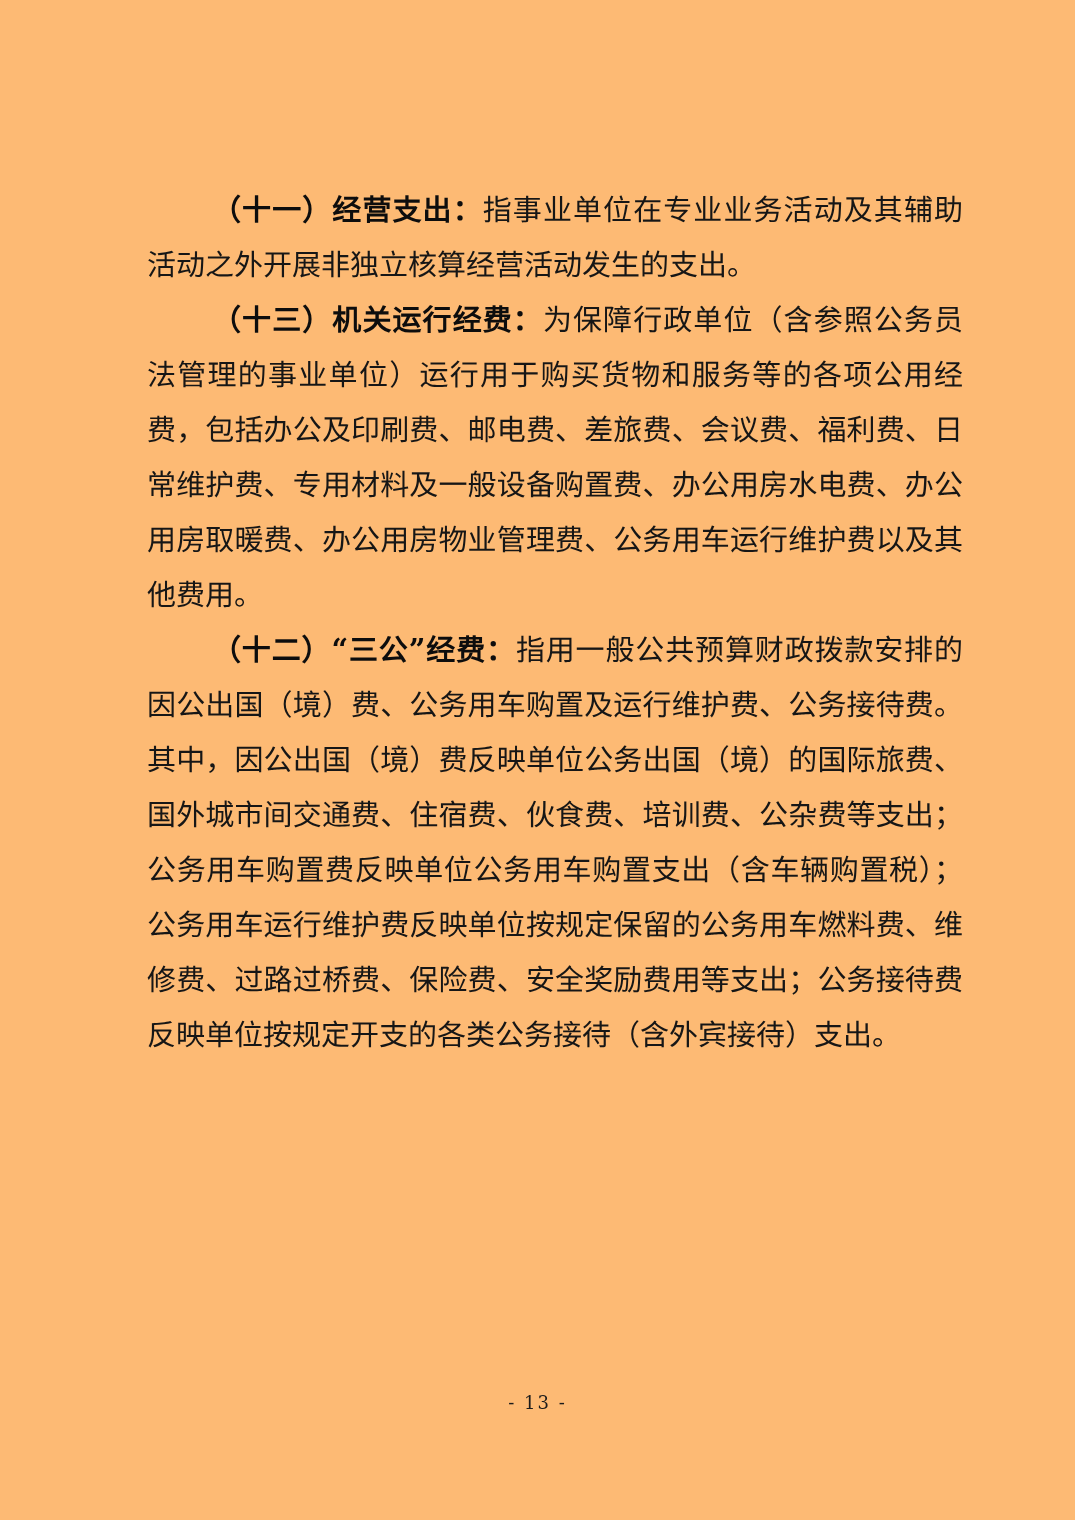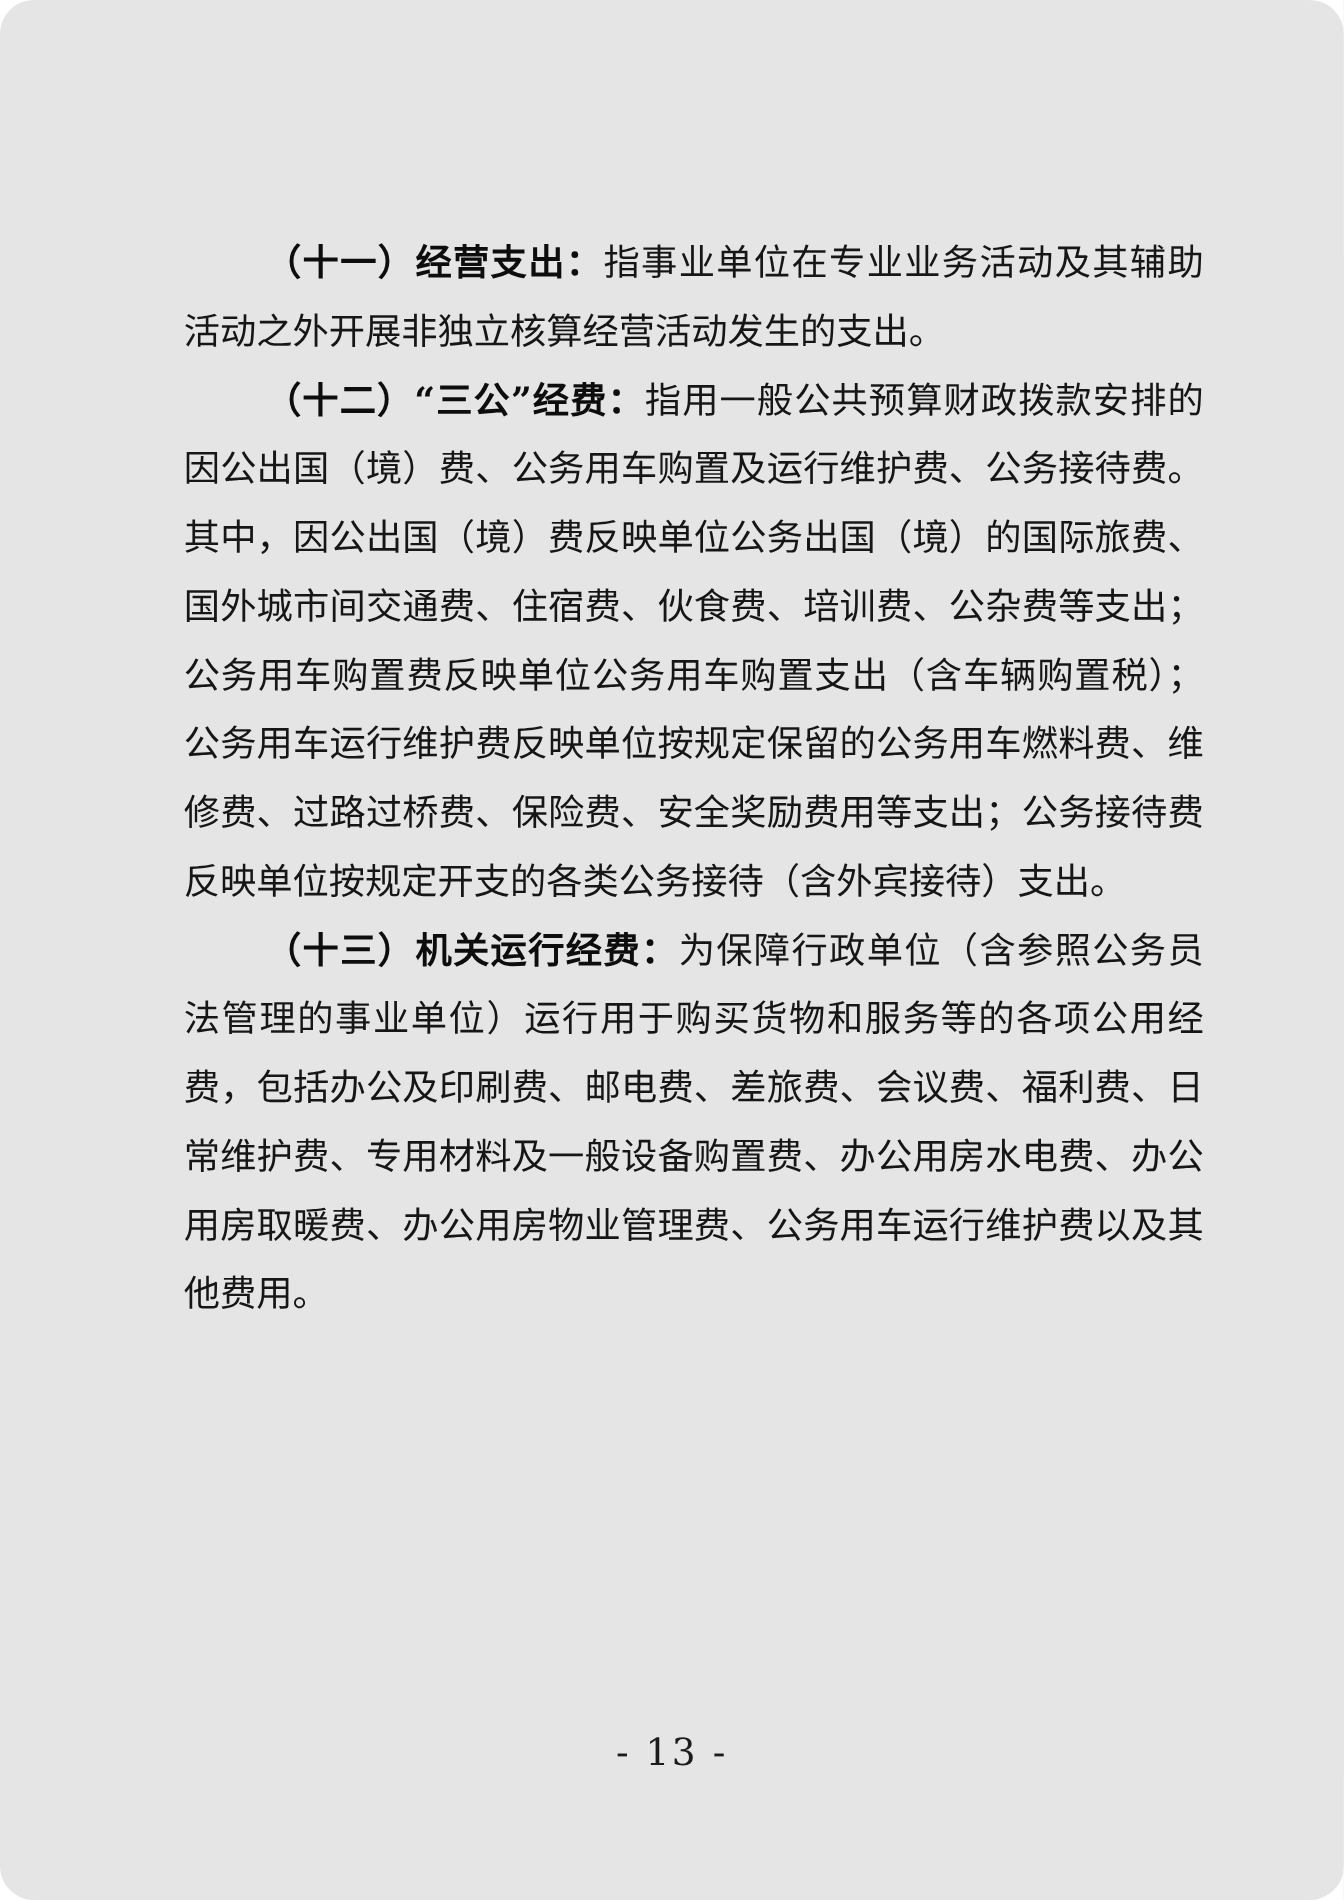--- a/index.html
+++ b/index.html
@@ -11,22 +11,21 @@
     height: 1520px;
     background: #ffffff;
     position: relative;
     font-family: "DejaVu Serif", serif;
     color: #141414;
     overflow: hidden;
   }
   .page {
     position: absolute;
     inset: 0;
-    background: #e5e5e5;
-    border-radius: 27px;
+    background: #fdba74;
   }
   .doc-content {
     position: absolute;
     left: 147px;
     top: 183px;
     width: 816px;
   }
   .para {
     margin: 0;
     padding: 0;
@@ -46,38 +45,38 @@
   }
   .para .body-run {
     font-weight: normal;
   }
   .page-number {
     position: absolute;
     left: 0;
     top: 1386px;
     width: 100%;
     text-align: center;
-    font-size: 30px;
+    font-size: 18px;
     line-height: 34px;
     letter-spacing: 2px;
     color: #1b1b1b;
     font-family: "DejaVu Serif", serif;
   }
 </style>
 </head>
 <body>
 
 <div class="page">
 
   <div class="doc-content">
 
     <p class="para"><span class="head">（十一）经营支出：</span><span class="body-run">指事业单位在专业业务活动及其辅助活动之外开展非独立核算经营活动发生的支出。</span></p>
 
+    <p class="para"><span class="head">（十三）机关运行经费：</span><span class="body-run">为保障行政单位（含参照公务员法管理的事业单位）运行用于购买货物和服务等的各项公用经费，包括办公及印刷费、邮电费、差旅费、会议费、福利费、日常维护费、专用材料及一般设备购置费、办公用房水电费、办公用房取暖费、办公用房物业管理费、公务用车运行维护费以及其他费用。</span></p>
+
     <p class="para"><span class="head">（十二）“三公”经费：</span><span class="body-run">指用一般公共预算财政拨款安排的因公出国（境）费、公务用车购置及运行维护费、公务接待费。其中，因公出国（境）费反映单位公务出国（境）的国际旅费、国外城市间交通费、住宿费、伙食费、培训费、公杂费等支出；公务用车购置费反映单位公务用车购置支出（含车辆购置税）；公务用车运行维护费反映单位按规定保留的公务用车燃料费、维修费、过路过桥费、保险费、安全奖励费用等支出；公务接待费反映单位按规定开支的各类公务接待（含外宾接待）支出。</span></p>
-
-    <p class="para"><span class="head">（十三）机关运行经费：</span><span class="body-run">为保障行政单位（含参照公务员法管理的事业单位）运行用于购买货物和服务等的各项公用经费，包括办公及印刷费、邮电费、差旅费、会议费、福利费、日常维护费、专用材料及一般设备购置费、办公用房水电费、办公用房取暖费、办公用房物业管理费、公务用车运行维护费以及其他费用。</span></p>
 
 
   </div>
 
   <div class="page-number">- 13 -</div>
 
 </div>
 
 </body></html>

